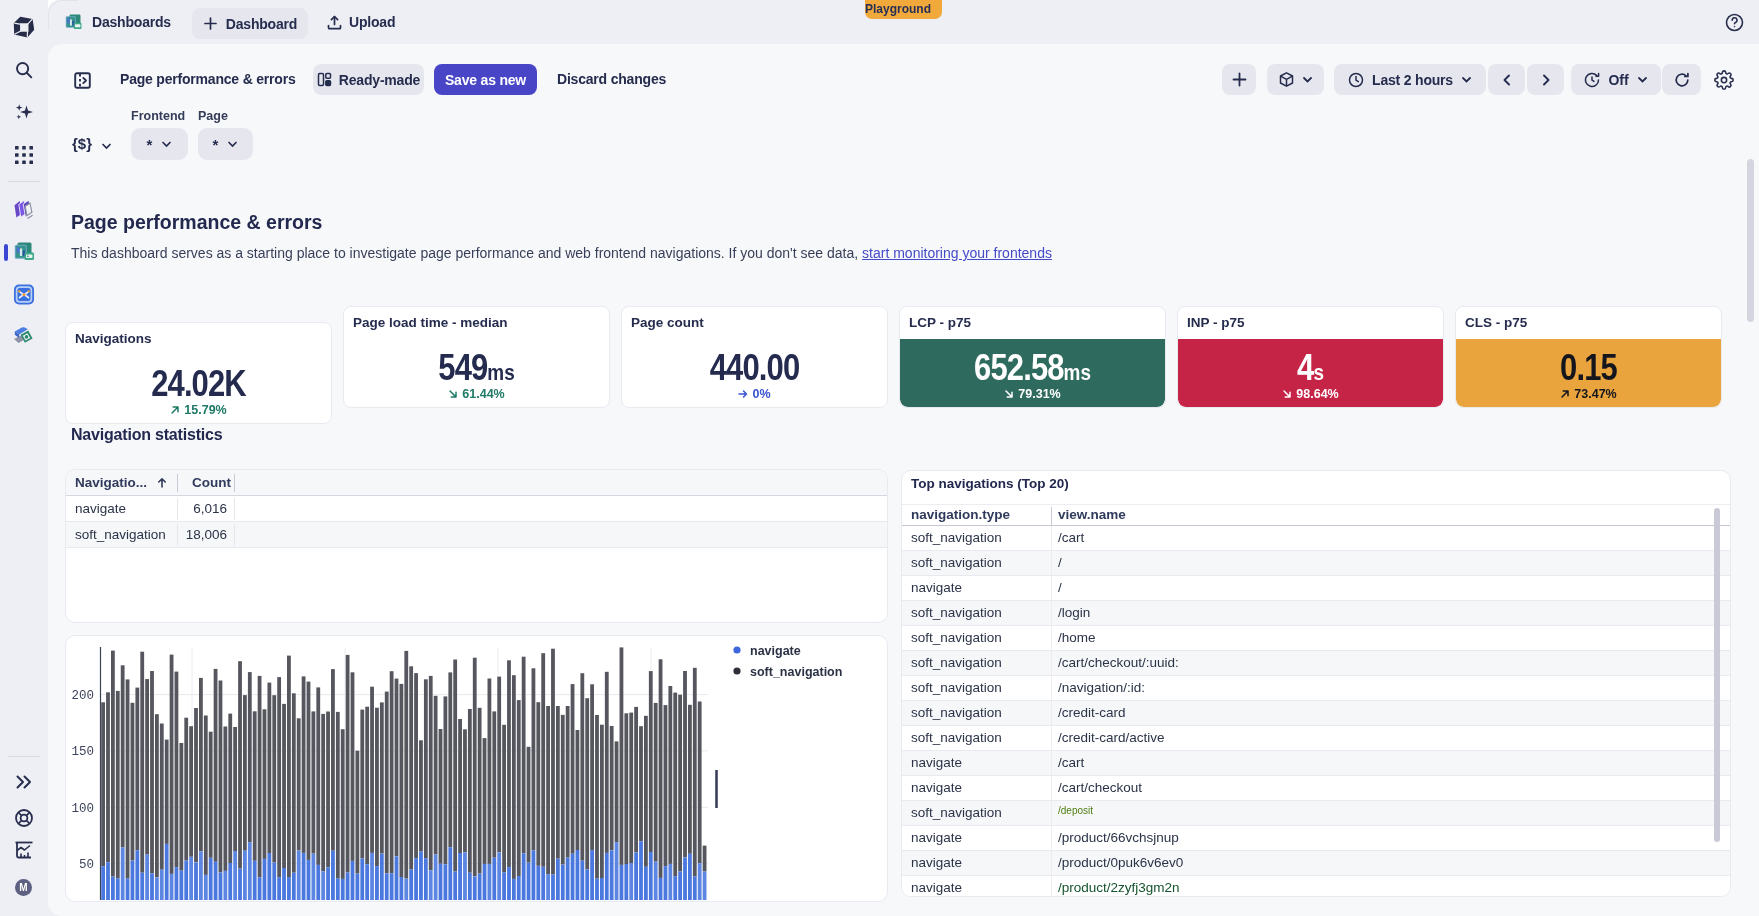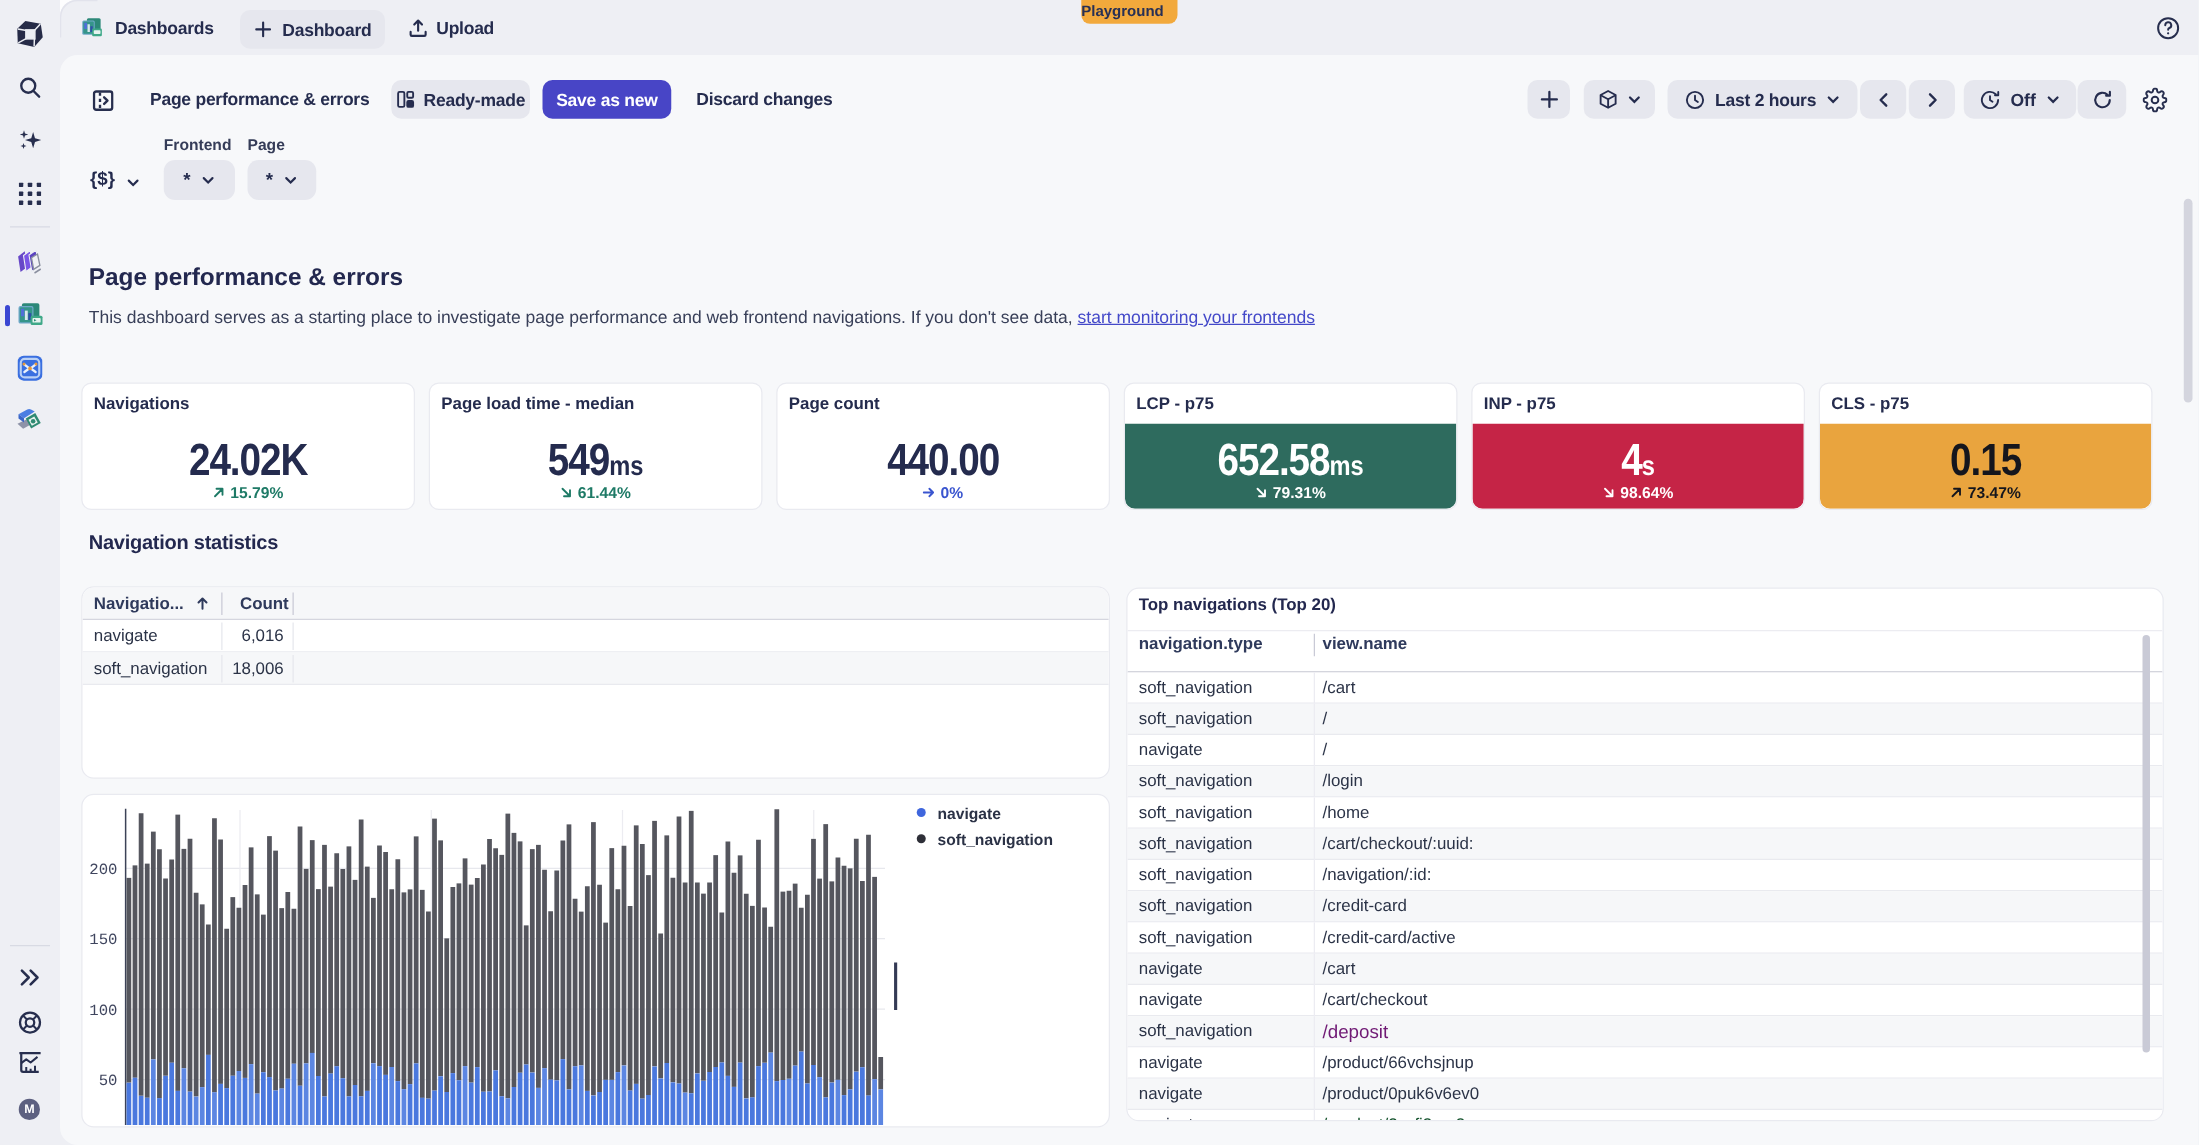--- a/index.html
+++ b/index.html
@@ -273,21 +273,21 @@
   <div class="pill abs" style="left:150px;top:84px;width:55px;height:32px;gap:9px;border-radius:9px;">
     <span style="font-size:15px;font-weight:bold;">*</span>
     <svg width="11" height="11" viewBox="0 0 11 11" fill="none" stroke="#252c4e" stroke-width="1.7" stroke-linecap="round">
         <path d="M2 3.5l3.5 3.5L9 3.5"></path>
       </svg>
   </div>
 
   <div class="abs" style="left:23px;top:167px;font-size:19.5px;font-weight:bold;color:#23284f;">Page performance &amp; errors</div>
   <div class="abs" style="left:23px;top:201px;font-size:14px;color:#383f58;">This dashboard serves as a starting place to investigate page performance and web frontend navigations. If you don't see data, <a style="color:#4449c9;text-decoration:underline;">start monitoring your frontends</a></div>
 
-  <div class="card" style="left:17px;top:262px;width:267px;height:102px;">
+  <div class="card" style="left:17px;top:278px;width:267px;height:102px;">
     <div class="ctitle">Navigations</div>
     <div class="bignum" style="top:40px;">24.02K</div>
     <div class="pct" style="top:80px;color:#1e7a66;"><svg width="10" height="10" viewBox="0 0 10 10" style="display:inline-block;vertical-align:-1px;margin-right:4px;" fill="none" stroke="#1e7a66" stroke-width="1.5" stroke-linejoin="round" stroke-linecap="round">
           <path d="M2 8L8 2M3.2 2H8v4.8"></path>
         </svg>15.79%</div>
   </div>
   <div class="card" style="left:295px;top:262px;width:267px;height:102px;">
     <div class="ctitle">Page load time - median</div>
     <div class="bignum" style="top:40px;">549<span style="font-size:22px;letter-spacing:0;">ms</span></div>
     <div class="pct" style="top:80px;color:#1e7a66;"><svg width="10" height="10" viewBox="0 0 10 10" style="display:inline-block;vertical-align:-1px;margin-right:4px;" fill="none" stroke="#1e7a66" stroke-width="1.5" stroke-linejoin="round" stroke-linecap="round">
@@ -348,21 +348,21 @@
       <span class="abs" style="left:9px;top:5px;font-size:13.5px;color:#2b3347;">soft_navigation</span>
       <span class="abs" style="left:60px;top:5px;width:101px;text-align:right;font-size:13.5px;color:#2b3347;">18,006</span>
       <div class="abs" style="left:111px;top:2px;width:1px;height:22px;background:#e6e7ed;"></div>
       <div class="abs" style="left:168px;top:2px;width:1px;height:22px;background:#e6e7ed;"></div>
     </div>
   </div>
 
   <div class="card" style="left:853px;top:426px;width:830px;height:427px;border-radius:10px;overflow:hidden;">
     <div class="abs" style="left:9px;top:5px;font-size:13.5px;font-weight:bold;color:#23284f;">Top navigations (Top 20)</div>
     <div id="ttable" class="abs" style="left:0;top:33px;right:0;">
-        <div style="position:relative;height:34px;border-top:1px solid #ececf1;border-bottom:1px solid #c6c7d2;">
+        <div style="position:relative;height:22px;border-top:1px solid #ececf1;border-bottom:1px solid #c6c7d2;">
 <span style="position:absolute;left:9px;top:2px;font-size:13.5px;font-weight:bold;color:#2f3a5c;">navigation.type</span>
 <div style="position:absolute;left:149px;top:2px;width:1px;height:18px;background:#c9cad6;"></div>
 <span style="position:absolute;left:156px;top:2px;font-size:13.5px;font-weight:bold;color:#2f3a5c;">view.name</span>
 </div>
 <div style="position:relative;height:25px;background:#fff;border-bottom:1px solid #e9eaef;">
 <span style="position:absolute;left:9px;top:4px;font-size:13.5px;color:#2b3347;">soft_navigation</span>
 <div style="position:absolute;left:149px;top:0;width:1px;height:25px;background:#ececf2;"></div>
 <span style="position:absolute;left:156px;top:4px;font-size:13.5px;color:#2b3347;">/cart</span>
 </div>
 <div style="position:relative;height:25px;background:#f6f7f9;border-bottom:1px solid #e9eaef;">
@@ -411,21 +411,21 @@
 <span style="position:absolute;left:156px;top:4px;font-size:13.5px;color:#2b3347;">/cart</span>
 </div>
 <div style="position:relative;height:25px;background:#fff;border-bottom:1px solid #e9eaef;">
 <span style="position:absolute;left:9px;top:4px;font-size:13.5px;color:#2b3347;">navigate</span>
 <div style="position:absolute;left:149px;top:0;width:1px;height:25px;background:#ececf2;"></div>
 <span style="position:absolute;left:156px;top:4px;font-size:13.5px;color:#2b3347;">/cart/checkout</span>
 </div>
 <div style="position:relative;height:25px;background:#f6f7f9;border-bottom:1px solid #e9eaef;">
 <span style="position:absolute;left:9px;top:4px;font-size:13.5px;color:#2b3347;">soft_navigation</span>
 <div style="position:absolute;left:149px;top:0;width:1px;height:25px;background:#ececf2;"></div>
-<span style="position:absolute;left:156px;top:4px;font-size:15px;color:#701a75;">/deposit</span>
+<span style="position:absolute;left:156px;top:4px;font-size:10px;color:#4d7c0f;">/deposit</span>
 </div>
 <div style="position:relative;height:25px;background:#fff;border-bottom:1px solid #e9eaef;">
 <span style="position:absolute;left:9px;top:4px;font-size:13.5px;color:#2b3347;">navigate</span>
 <div style="position:absolute;left:149px;top:0;width:1px;height:25px;background:#ececf2;"></div>
 <span style="position:absolute;left:156px;top:4px;font-size:13.5px;color:#2b3347;">/product/66vchsjnup</span>
 </div>
 <div style="position:relative;height:25px;background:#f6f7f9;border-bottom:1px solid #e9eaef;">
 <span style="position:absolute;left:9px;top:4px;font-size:13.5px;color:#2b3347;">navigate</span>
 <div style="position:absolute;left:149px;top:0;width:1px;height:25px;background:#ececf2;"></div>
 <span style="position:absolute;left:156px;top:4px;font-size:13.5px;color:#2b3347;">/product/0puk6v6ev0</span>

